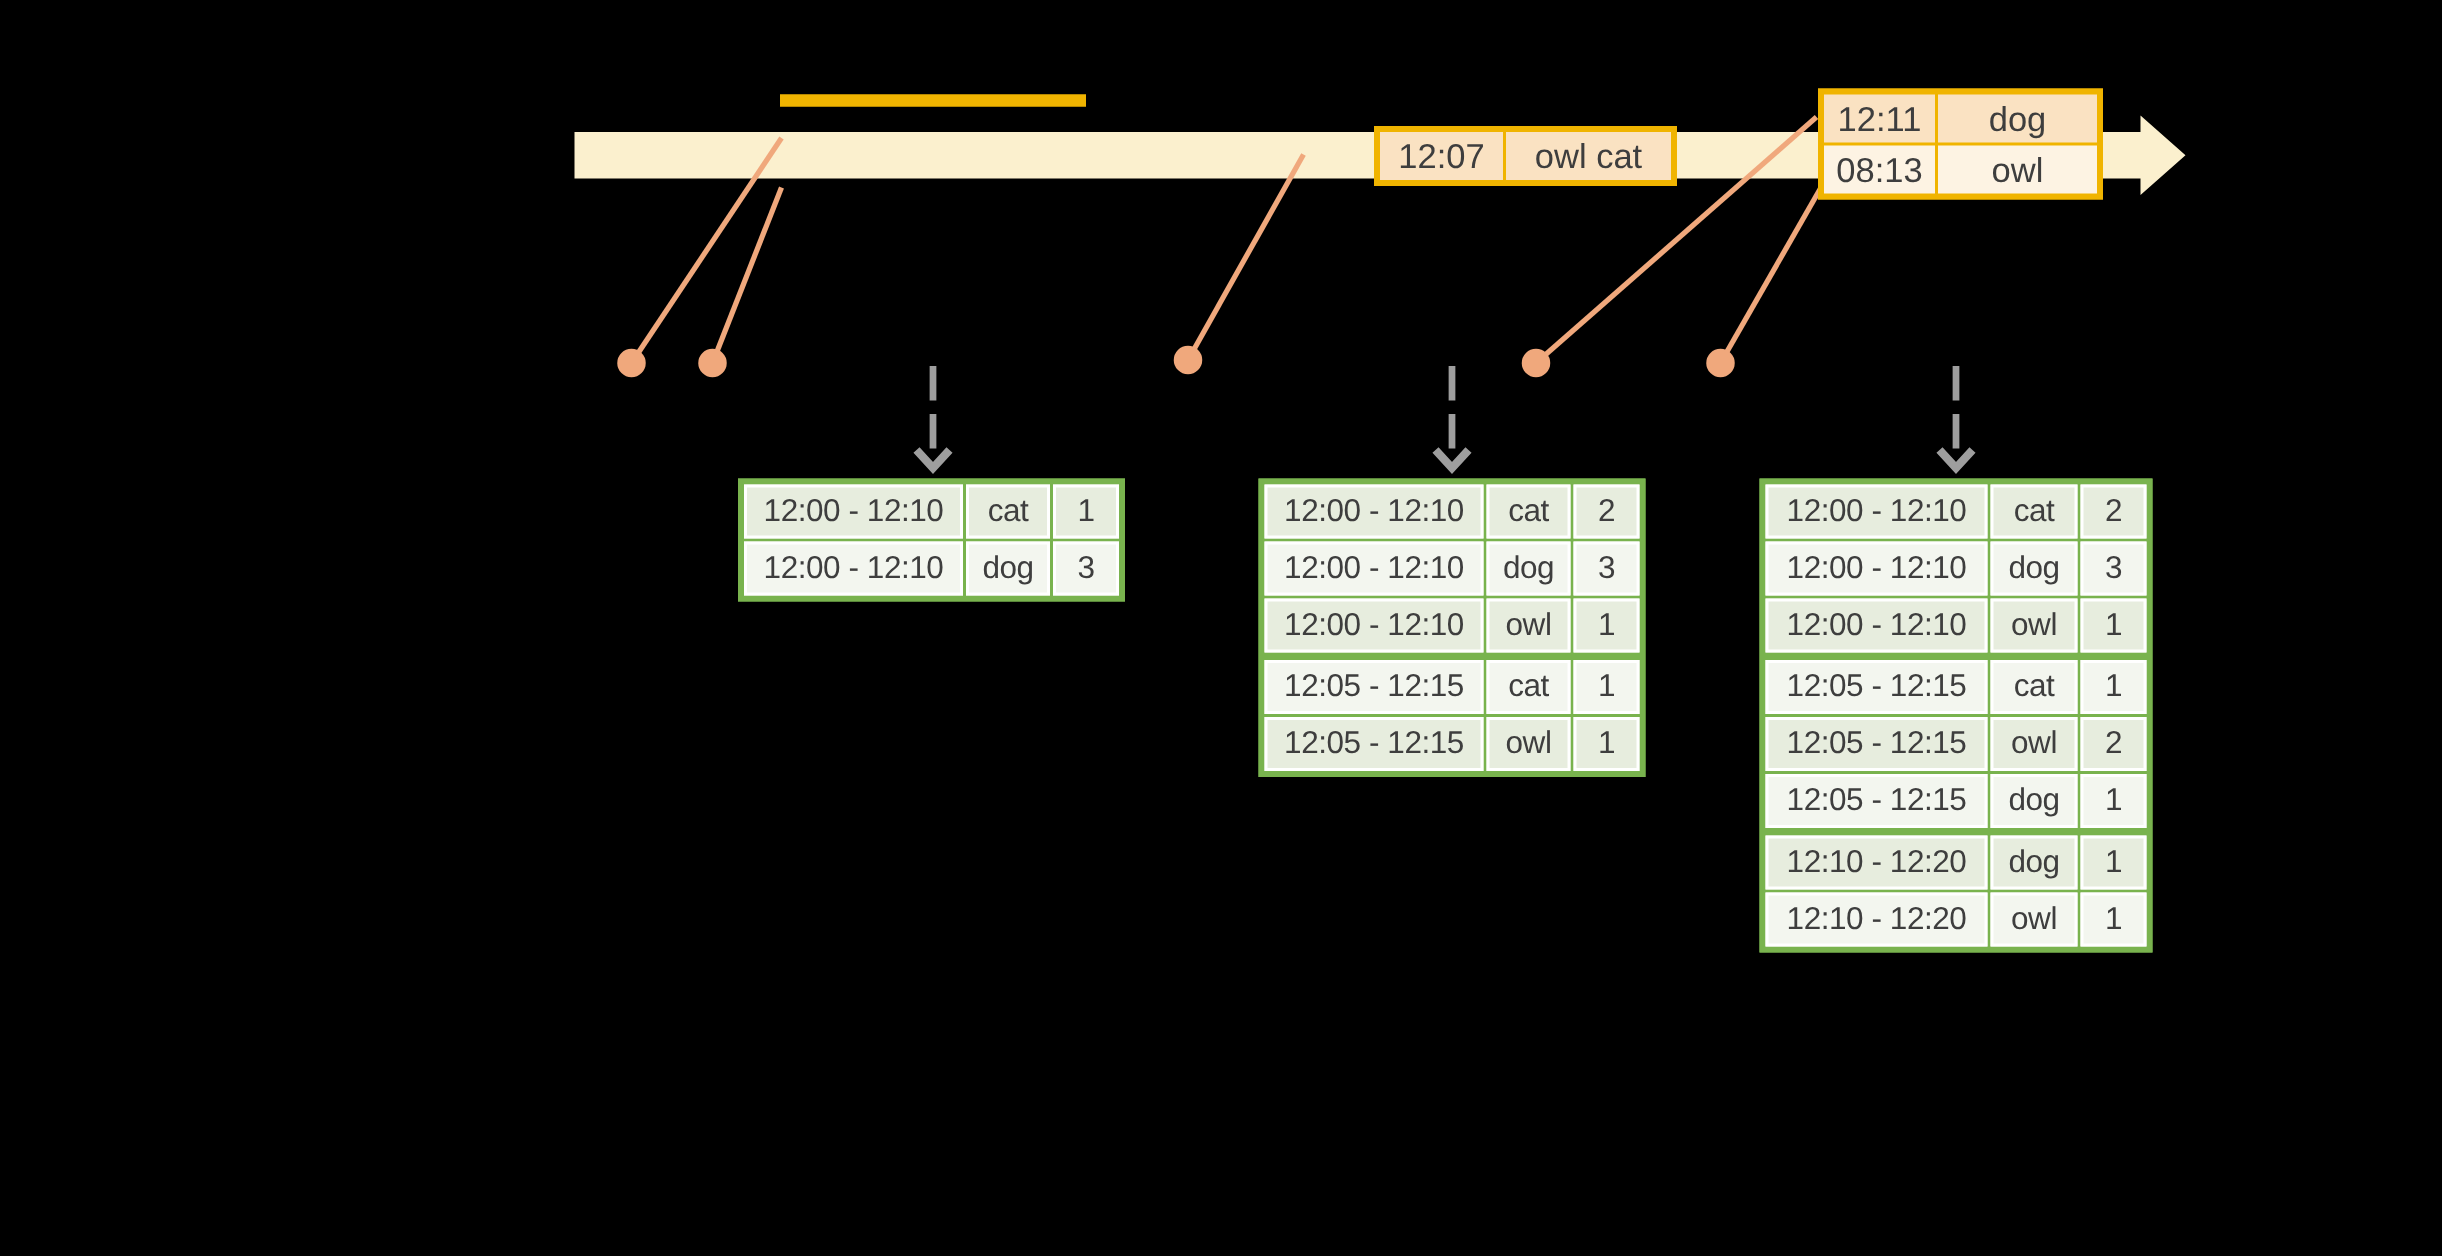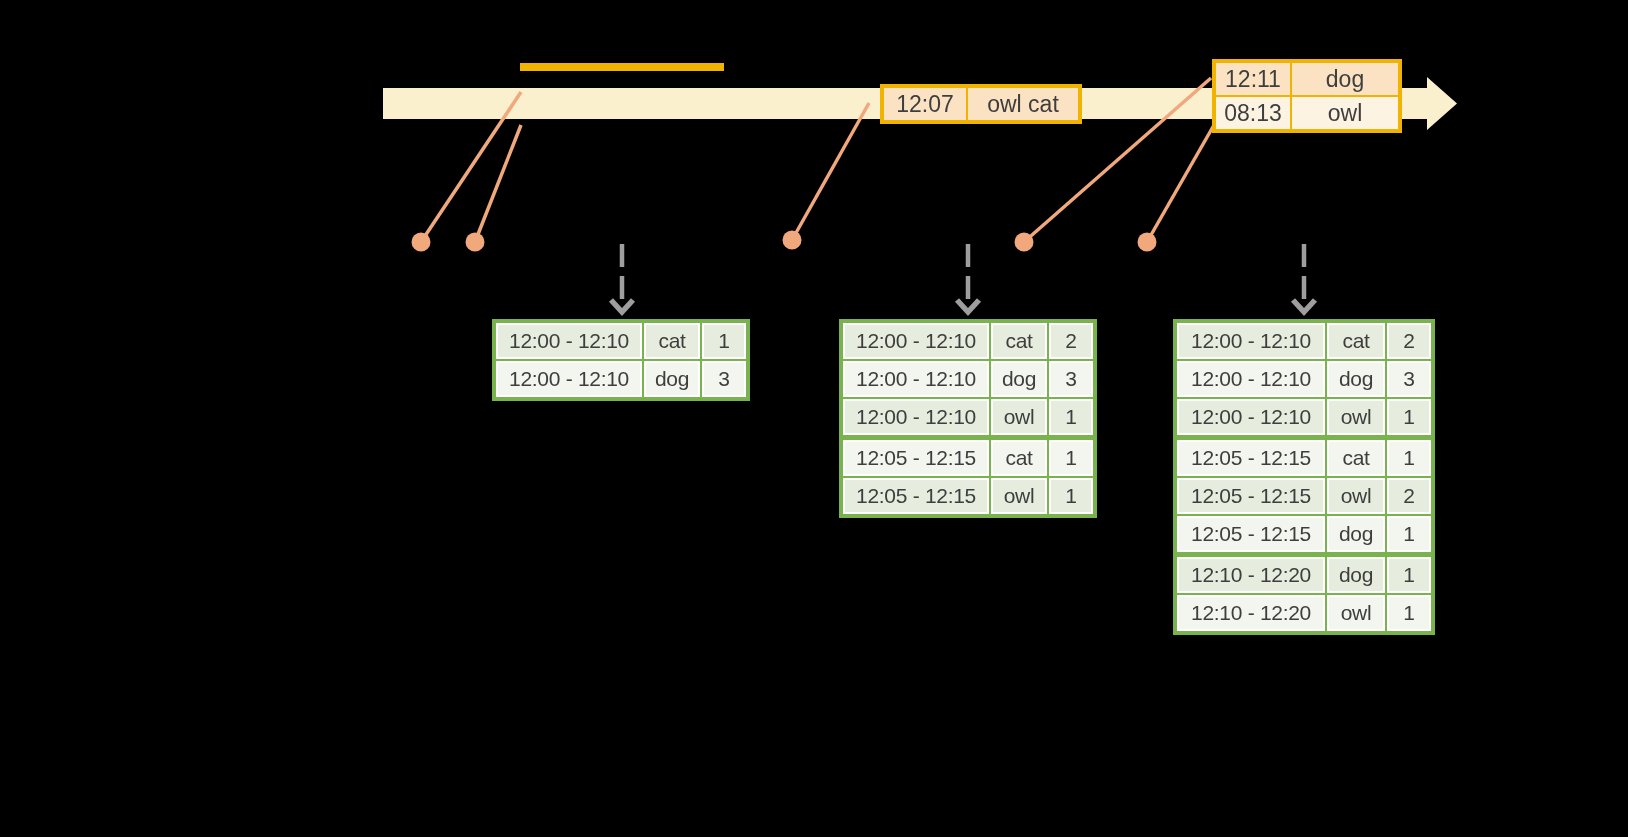--- a/index.html
+++ b/index.html
@@ -15,21 +15,21 @@
   .etable{
     position:absolute;
     border:3px solid var(--event-border);
     background:var(--event-border);
     display:flex;flex-direction:column;gap:2px;padding:1px;
     box-sizing:border-box;
   }
   .erow{display:grid;gap:2px}
   #et0{left:520px;top:63px;width:204px}
   #et0 .erow{grid-template-columns:86px 1fr}
-  #et1{left:880px;top:84px;width:202px}
+  #et1{left:916px;top:84px;width:202px}
   #et1 .erow{grid-template-columns:82px 1fr}
   #et2{left:1212px;top:59px;width:190px}
   #et2 .erow{grid-template-columns:74px 1fr}
   .ecell{
     height:32px;display:flex;align-items:center;justify-content:center;
     font-size:23px;white-space:nowrap;
   }
   .etable .erow:nth-child(odd) .ecell{background:var(--event-row-a)}
   .etable .erow:nth-child(even) .ecell{background:var(--event-row-b)}
 

